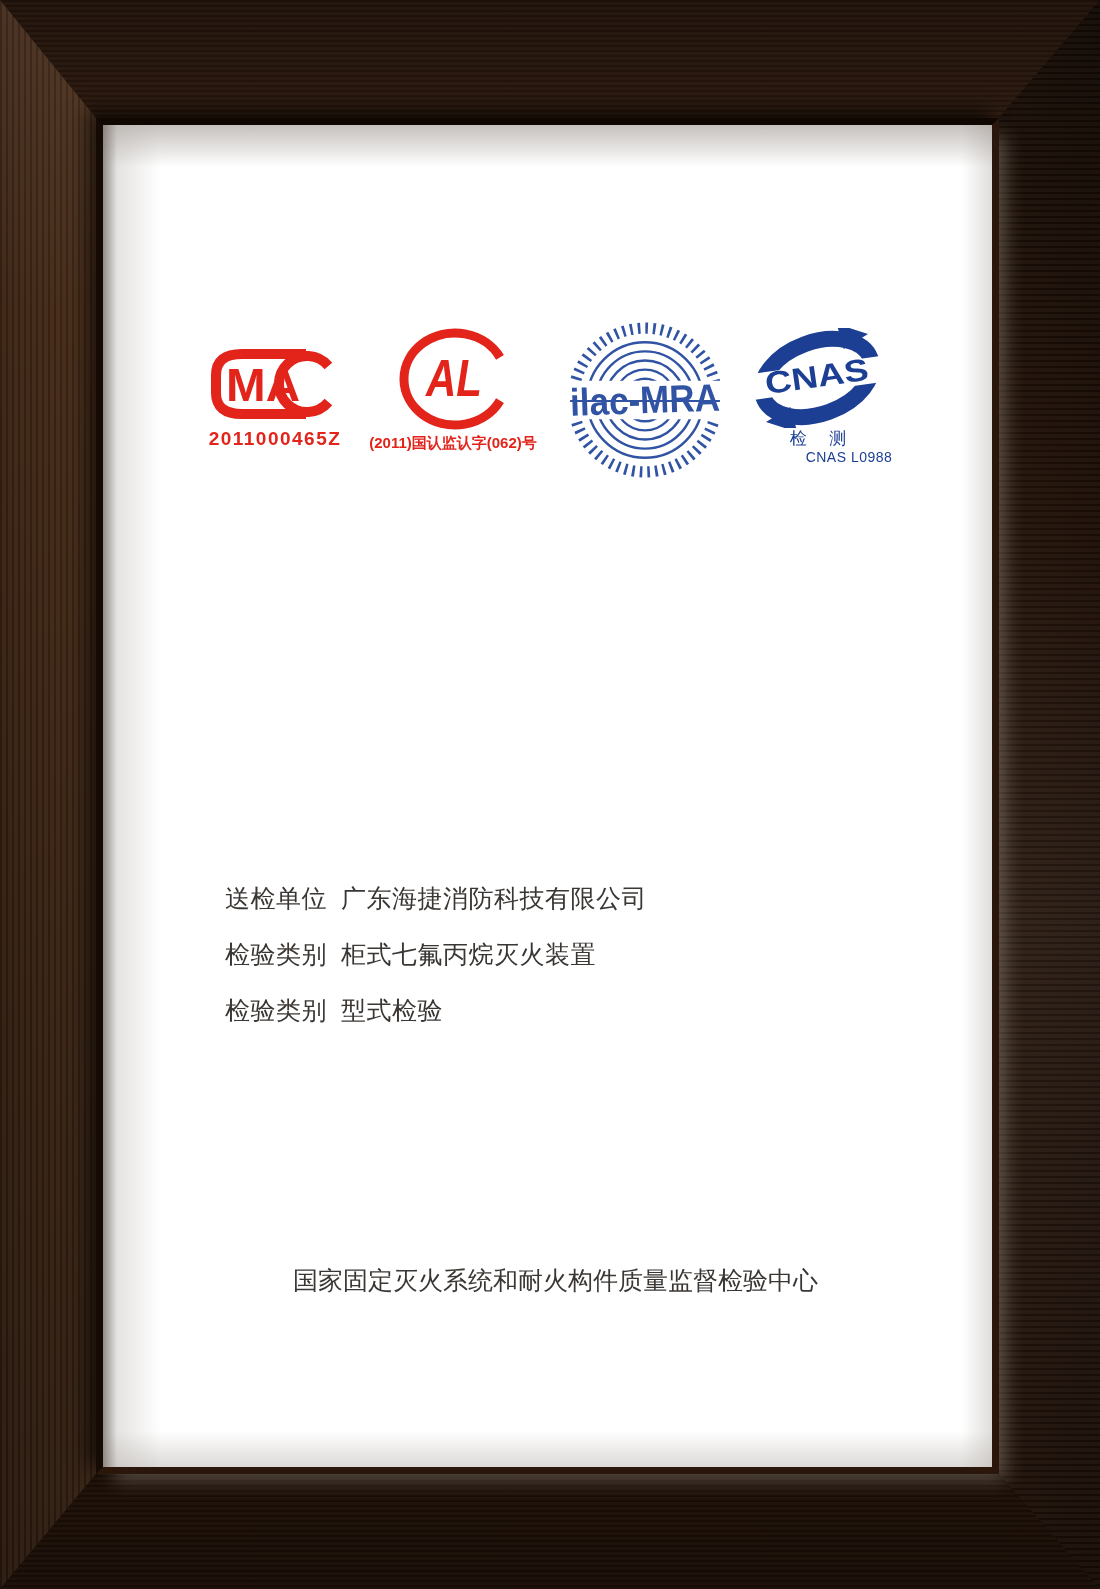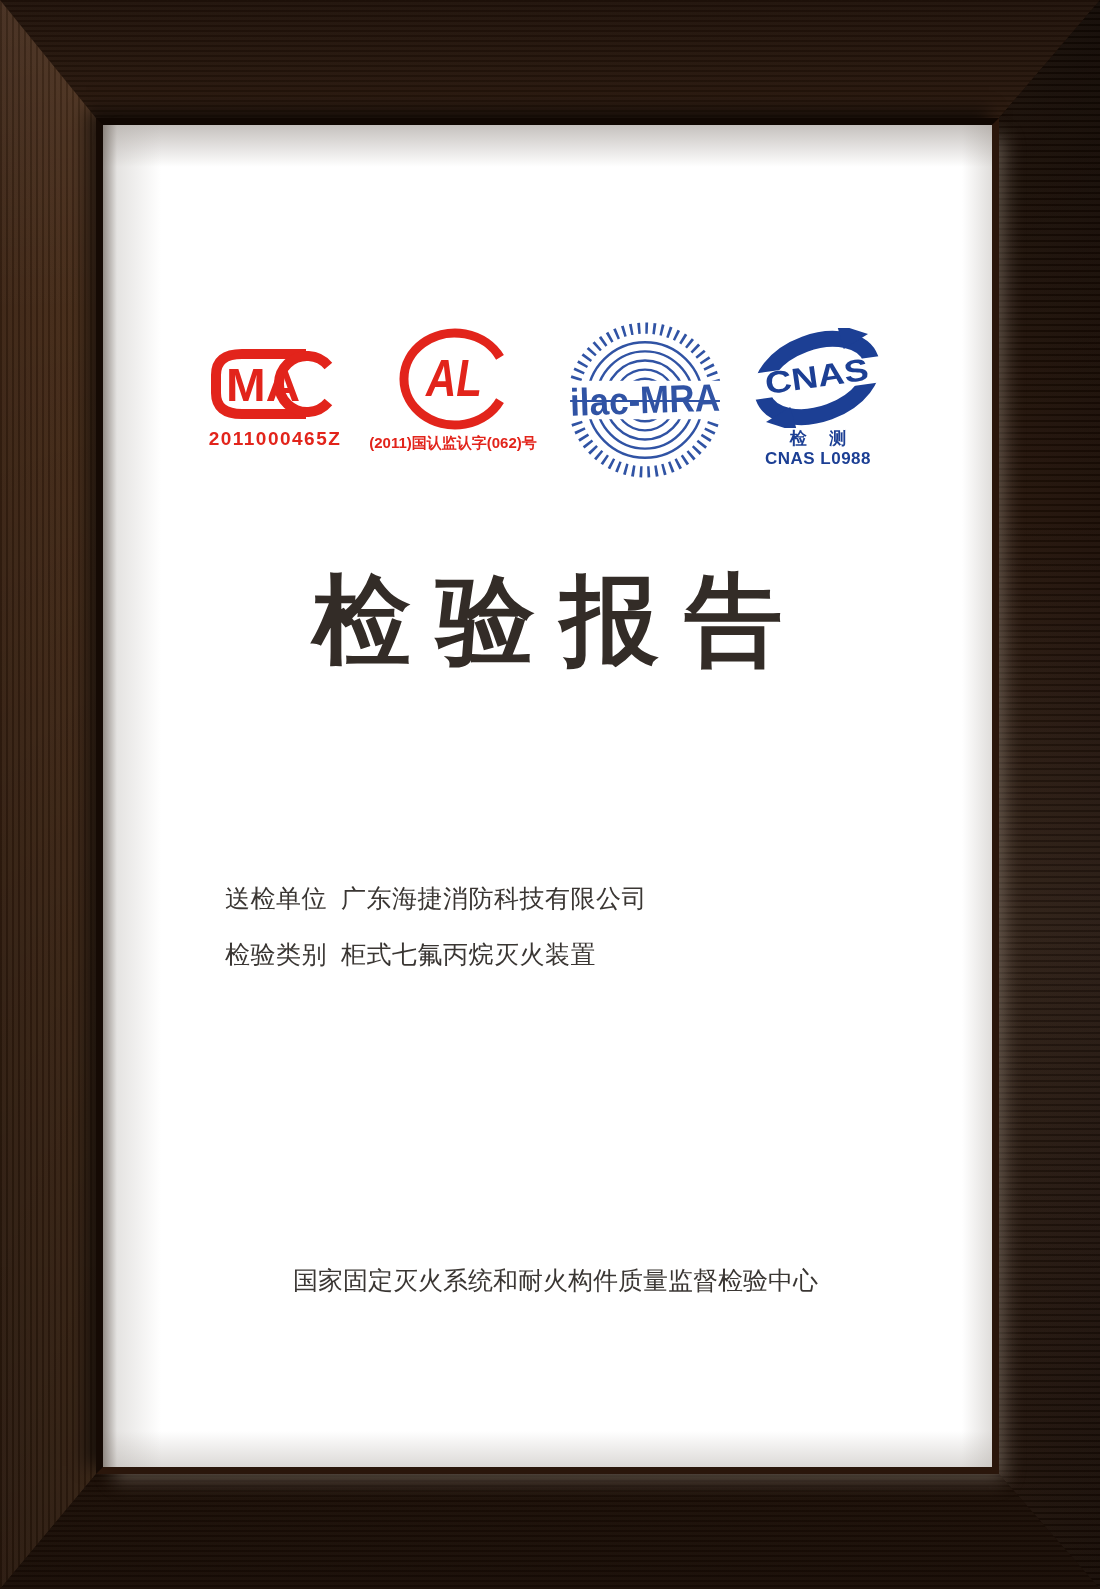--- a/index.html
+++ b/index.html
@@ -47,25 +47,25 @@
     background:
       linear-gradient(90deg, rgba(128,120,113,.85) 0px, rgba(180,175,170,.35) 14px, rgba(255,255,255,0) 58px),
       linear-gradient(180deg, rgba(150,142,136,.55) 0px, rgba(255,255,255,0) 42px),
       linear-gradient(270deg, rgba(185,180,175,.45) 0px, rgba(255,255,255,0) 30px),
       linear-gradient(0deg, rgba(185,180,175,.5) 0px, rgba(255,255,255,0) 36px),
       #ffffff;
   }
   .abs{position:absolute;}
   
   .cap-red{color:#e2241b;text-align:center;font-weight:600;}
-  .cap-blue{color:#1c3f94;text-align:center;font-weight:bold;}
+  .cap-blue{color:#1c3f94;text-align:center;font-weight:normal;}
   .cap-cma{left:57px;top:303px;width:230px;font-size:19px;letter-spacing:1.5px;}
   .cap-cal{left:240px;top:309px;width:220px;font-size:15px;}
   .cap-cnas1{left:645px;top:302px;width:140px;font-size:17px;word-spacing:18px;}
-  .cap-cnas2{left:630px;top:324px;width:170px;font-size:17px;letter-spacing:.5px;}
+  .cap-cnas2{left:661px;top:324px;width:170px;font-size:14px;letter-spacing:.5px;}
   
   .title{
     left:0;right:0;top:446px;text-align:center;padding-left:26px;
     font-size:98px;font-weight:900;letter-spacing:26px;color:#332c27;line-height:1;
   }
   .report-no{
     left:0;right:0;top:622px;text-align:center;
     font-family:"Liberation Serif", serif;font-size:30px;font-weight:700;
     color:#2a2521;letter-spacing:1px;
   }
@@ -126,26 +126,28 @@
         <path d="M 30 94 L 4 74 L 32 68 Z" fill="#1c3f94"></path>
       </g>
       <g transform="rotate(-8 67 50)">
         <rect x="-10" y="37" width="154" height="26" fill="#ffffff"></rect>
         <text x="67" y="59" text-anchor="middle" font-size="31" font-weight="900" textLength="104" lengthAdjust="spacingAndGlyphs" fill="#1c3f94">CNAS</text>
       </g>
     </svg>
     <div class="abs cap-blue cap-cnas1">检 测</div>
     <div class="abs cap-blue cap-cnas2">CNAS L0988</div>
 
-    <div class="abs title">检验报告</div>
 
 
     <div class="abs field f0">
       <span class="lbl">送检单位</span><span class="val">广东海捷消防科技有限公司</span>
     </div>
     <div class="abs field f1">
       <span class="lbl">检验类别</span><span class="val">柜式七氟丙烷灭火装置</span>
     </div>
+    <div class="abs field f2">
+      <span class="lbl">检验类别</span><span class="val">型式检验</span>
+    </div>
 
     <div class="abs footer">国家固定灭火系统和耐火构件质量监督检验中心</div>
 
   </div>
 </div>
 
 </body></html>

